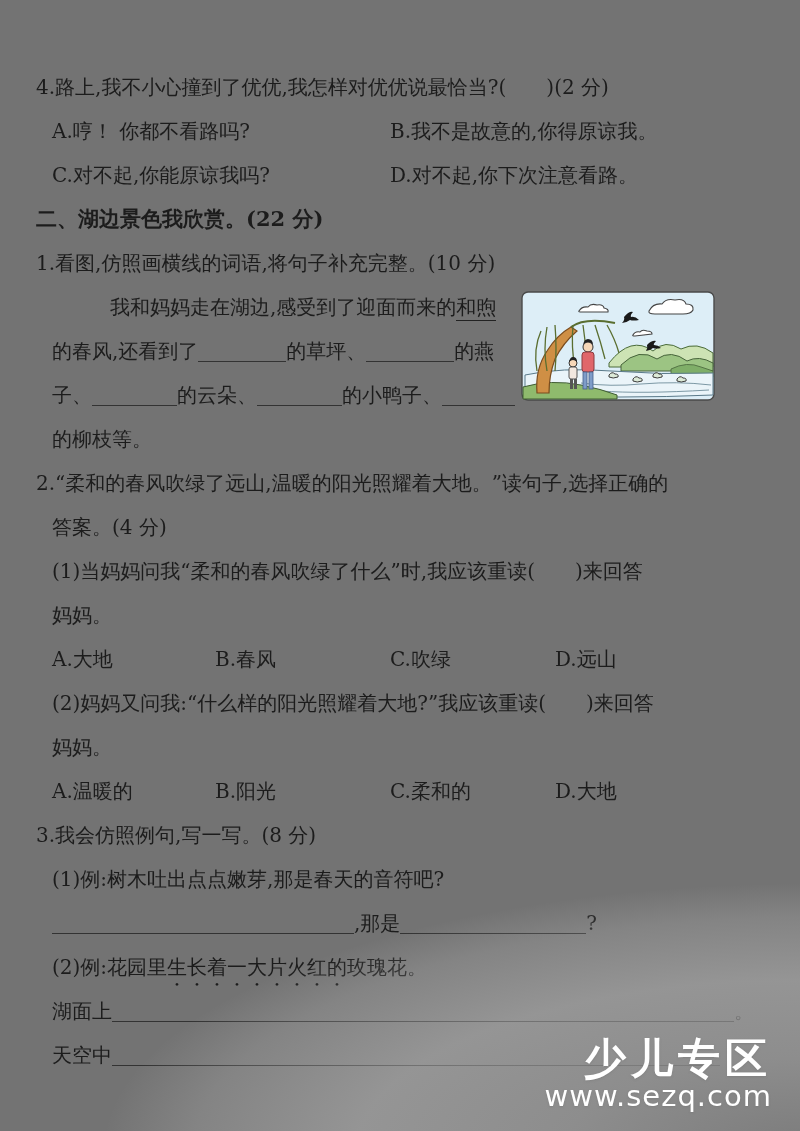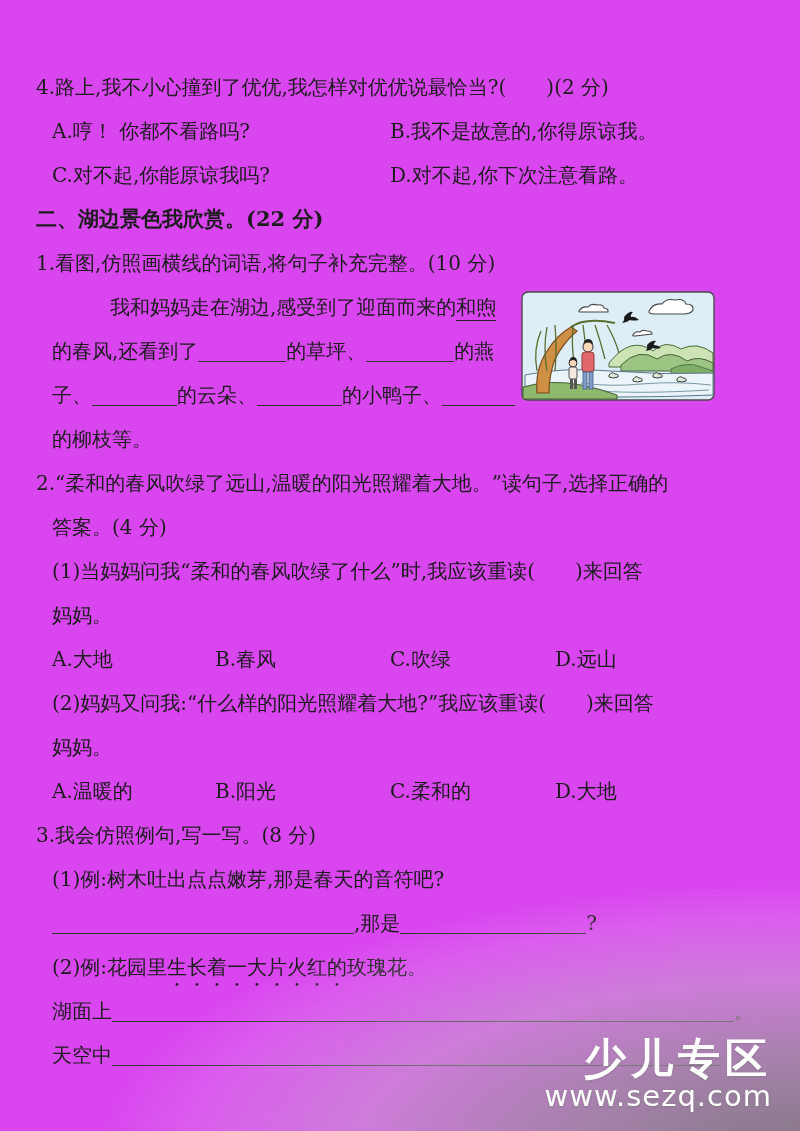--- a/index.html
+++ b/index.html
@@ -1,20 +1,20 @@
 <!DOCTYPE html>
 <html><head>
 <meta charset="utf-8">
 <style>
   * { margin:0; padding:0; box-sizing:border-box; }
   html,body { width:800px; }
   body { font-family:"DejaVu Serif","Liberation Serif",serif; }
   .page {
     position:relative; width:800px; height:1131px;
-    background:#d946ef; overflow:hidden; color:#1c1c1c;
+    background:#737373; overflow:hidden; color:#1c1c1c;
   }
   .content { position:absolute; left:0; top:0; width:800px; padding:65px 28px 0 36px; }
   .line { height:44px; line-height:44px; font-size:20px; white-space:nowrap; }
   .indent { padding-left:16px; }
   .para-first { text-indent:58px; }
   .bold { font-weight:700; font-size:21px; }
   .u-mark { border-bottom:1.6px solid #222; padding-bottom:1px; }
   .blank { display:inline-block; height:20px; border-bottom:1.6px solid #333; vertical-align:-4px; }
   .bw88 { width:88px; } .bw85 { width:85px; } .bw73 { width:73px; }
   .bw302 { width:302px; } .bw186 { width:186px; }

